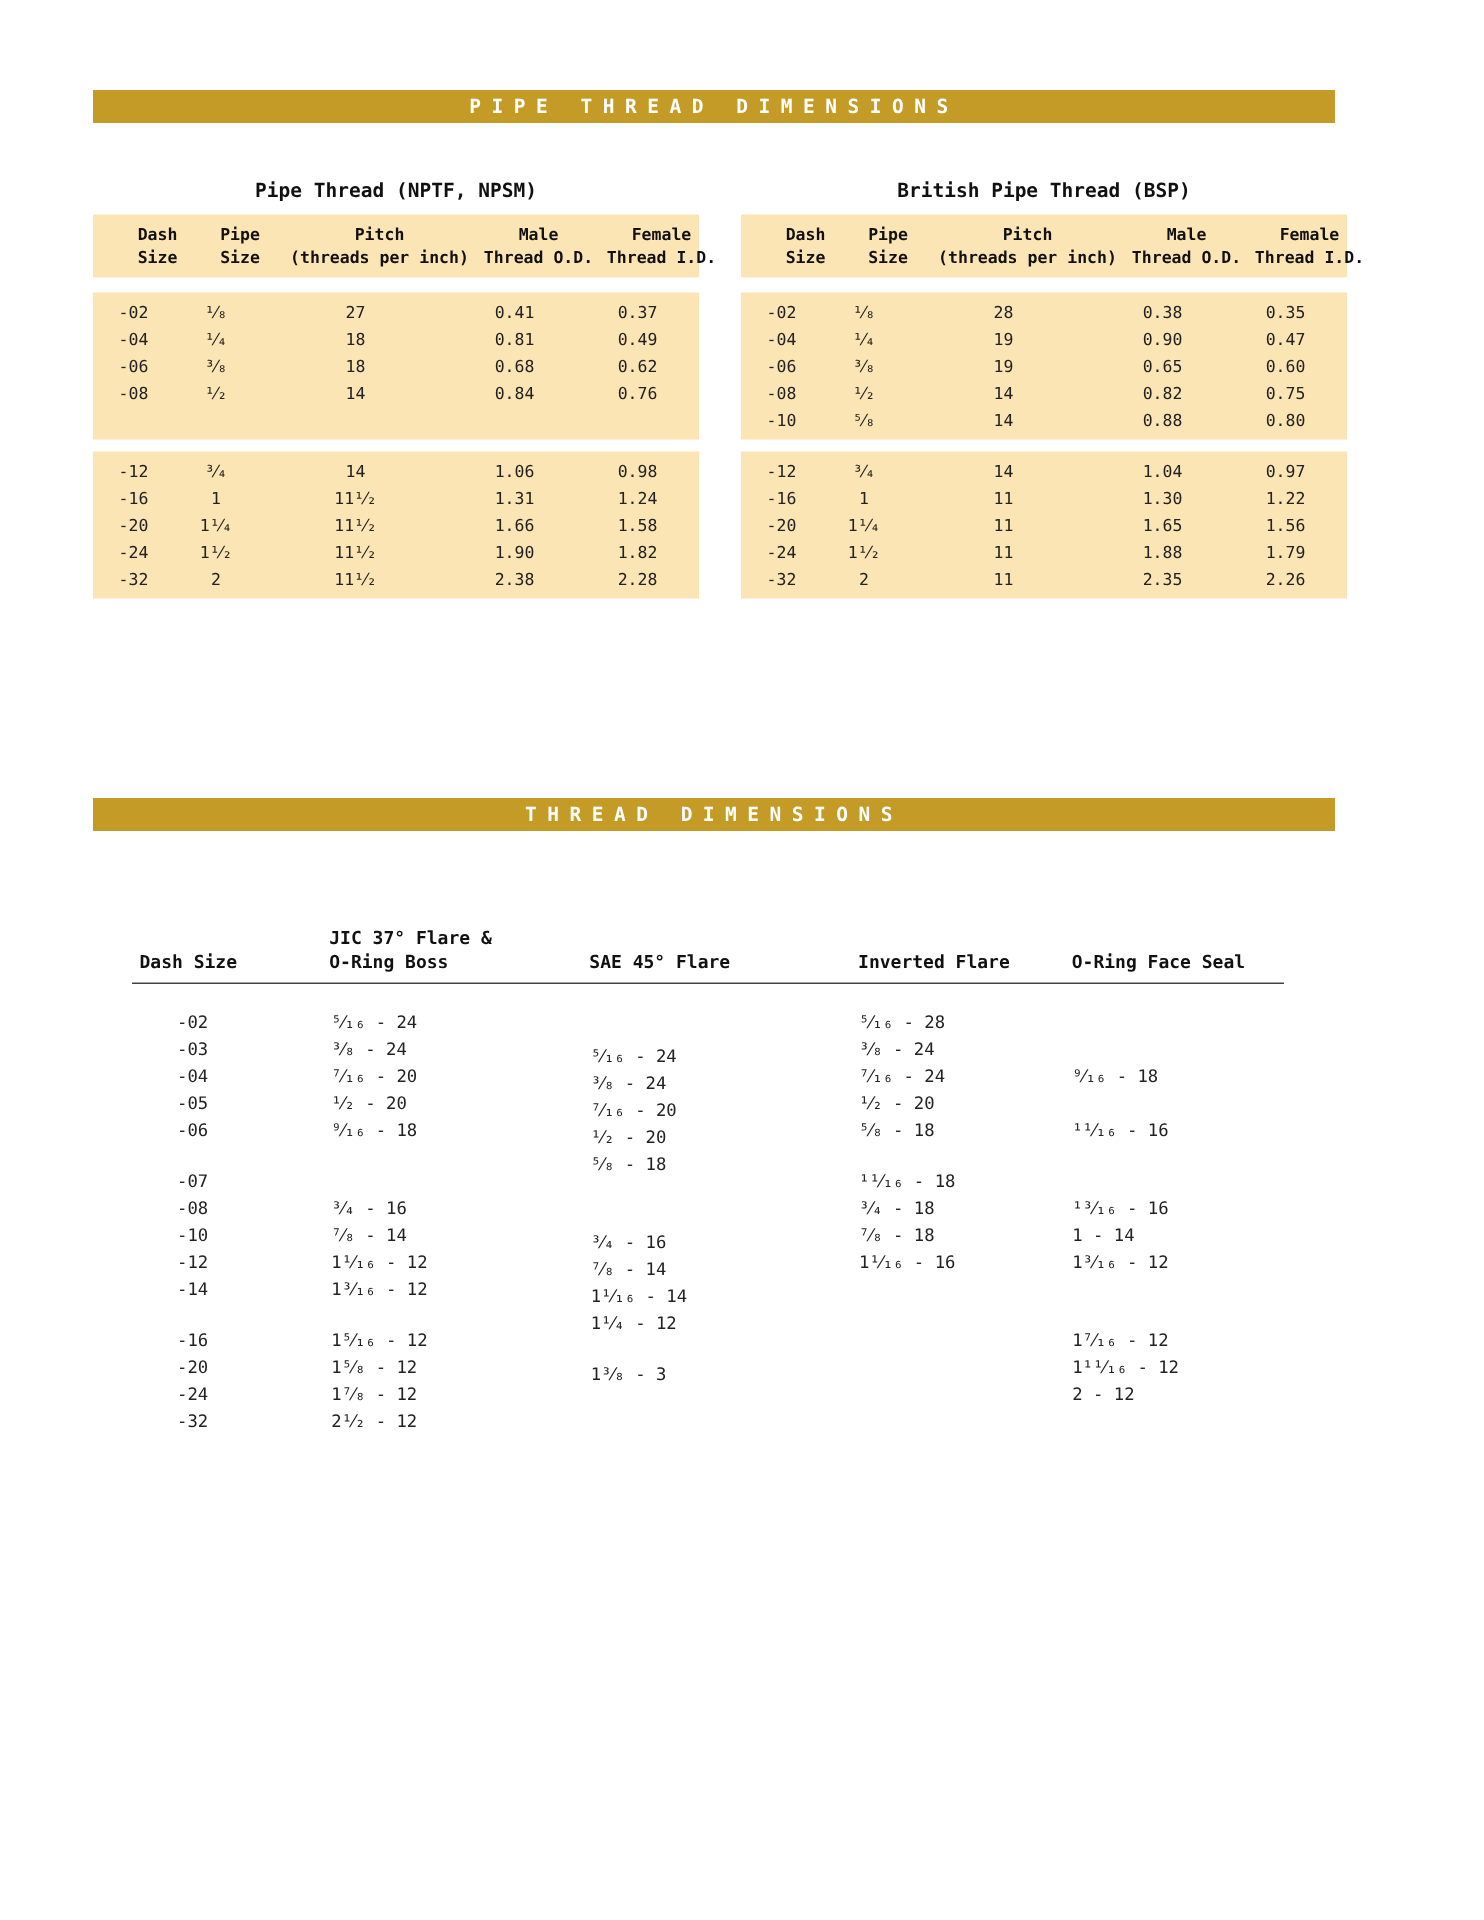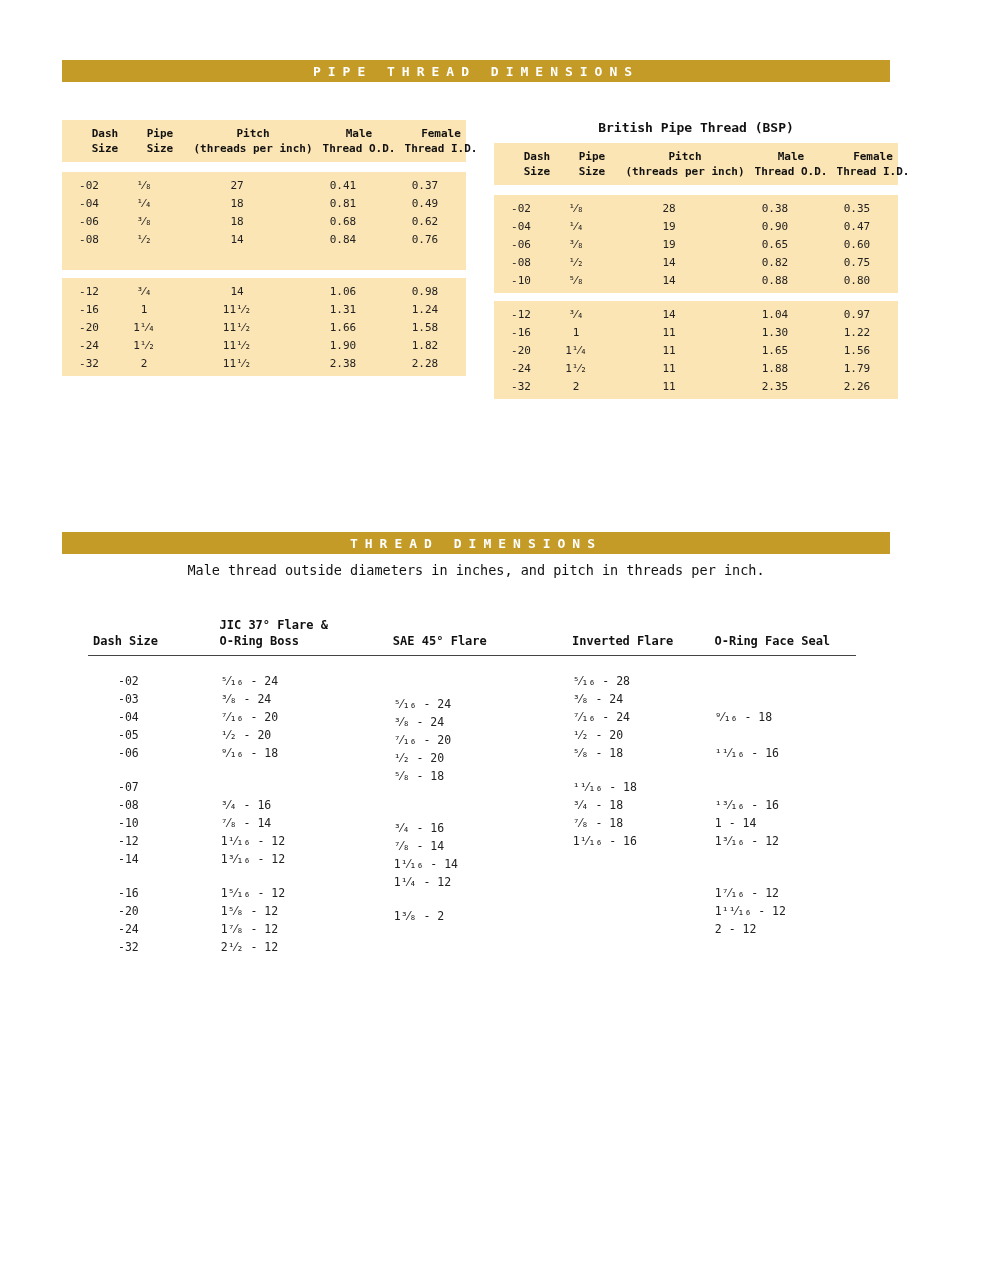--- a/index.html
+++ b/index.html
@@ -60,20 +60,21 @@
 <body>
 
 <div class="page">
 
   <div class="banner banner-1">
     <span>PIPE THREAD DIMENSIONS</span>
   </div>
 
   <div class="pipe-area">
     <div class="pipe-table" id="pipe-0">
+        <div class="pt-title">Pipe Thread (NPTF, NPSM)</div>
         <div class="pt-head pt-grid">
           <div class="pt-hcell">
             <div class="hline">Dash</div>
             <div class="hline">Size</div>
           </div>
           <div class="pt-hcell">
             <div class="hline">Pipe</div>
             <div class="hline">Size</div>
           </div>
           <div class="pt-hcell">
@@ -259,21 +260,20 @@
             <div class="pt-cell">2.26</div>
           </div>
         </div>
       </div>
   </div>
 
   <div class="banner banner-2">
     <span>THREAD DIMENSIONS</span>
   </div>
 
-  <div class="subtitle">Male thread outside diameters in inches, and pitch in threads per inch.</div>
 
   <div class="thread-table" id="thread-table">
       <div class="tt-head">
         <div class="tt-hcell c0">
           <div class="hline">Dash Size</div>
         </div>
         <div class="tt-hcell c1">
           <div class="hline">JIC 37° Flare &amp;</div>
           <div class="hline">O-Ring Boss</div>
         </div>
@@ -358,21 +358,21 @@
           <div class="tt-cell c1">1³⁄₁₆ - 12</div>
           <div class="tt-cell c2">1¹⁄₄ - 12</div>
           <div class="tt-cell c3"></div>
           <div class="tt-cell c4"></div>
         </div>
       </div>
       <div class="tt-group">
         <div class="tt-row">
           <div class="tt-cell c0">-16</div>
           <div class="tt-cell c1">1⁵⁄₁₆ - 12</div>
-          <div class="tt-cell c2">1³⁄₈ - 2</div>
+          <div class="tt-cell c2">1³⁄₈ - 3</div>
           <div class="tt-cell c3"></div>
           <div class="tt-cell c4">1⁷⁄₁₆ - 12</div>
         </div>
         <div class="tt-row">
           <div class="tt-cell c0">-20</div>
           <div class="tt-cell c1">1⁵⁄₈ - 12</div>
           <div class="tt-cell c2"></div>
           <div class="tt-cell c3"></div>
           <div class="tt-cell c4">1¹¹⁄₁₆ - 12</div>
         </div>

